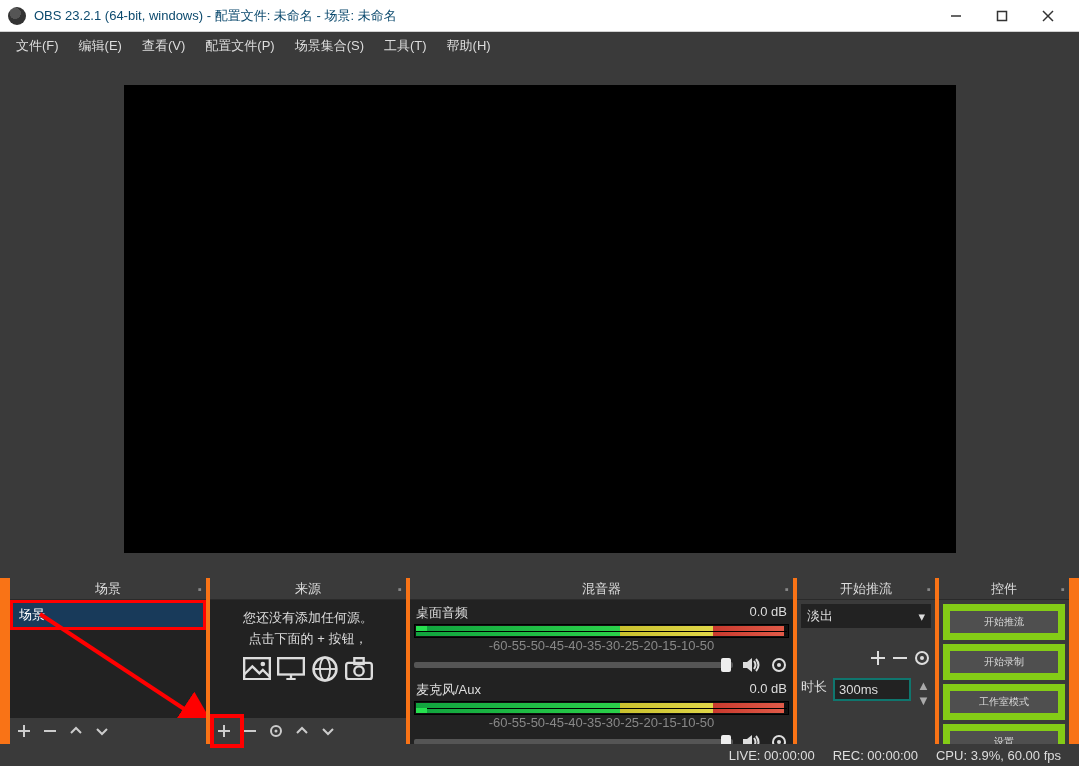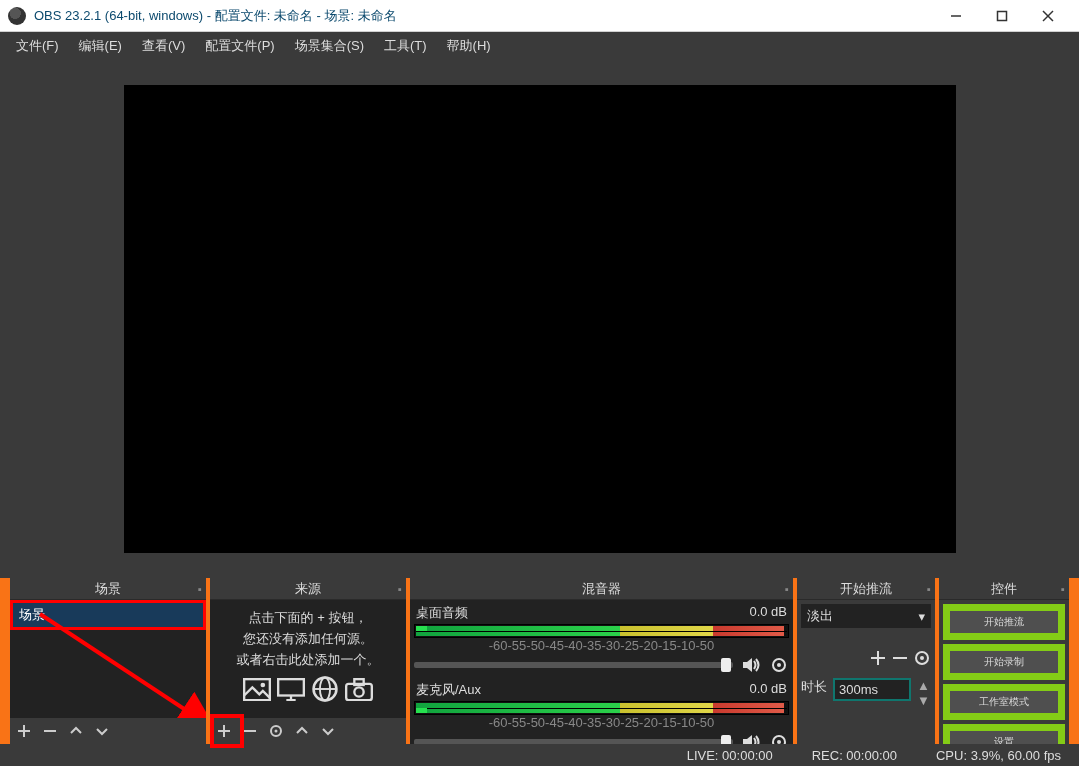--- a/index.html
+++ b/index.html
@@ -53,21 +53,21 @@
 .tr-pm{display:flex;justify-content:flex-end;align-items:center;gap:4px;color:#ddd;margin-bottom:8px}
 .tr-pm svg{width:18px;height:18px}
 .tr-dur{display:flex;align-items:flex-start;gap:6px;color:#ddd}
 .tr-dur input{flex:1;background:#222;border:2px solid #0f766e;color:#ddd;padding:2px 4px;width:60px}
 .tr-spin{width:14px;display:flex;flex-direction:column;color:#aaa;font-size:7px}
 
 .d-ctrl{flex:0 0 130px}
 .d-ctrl .dock-body{background:#3a3a3a;gap:4px;padding:4px}
 .d-ctrl button{background:#4f4f4f;color:#ddd;border:7px solid #84cc16;padding:4px 2px;font-size:10px}
 
-.status{height:22px;background:#3a3a3a;color:#ddd;display:flex;align-items:center;justify-content:flex-end;gap:39px;padding:0 18px;font-family:Consolas,monospace;font-size:13px}
+.status{height:22px;background:#3a3a3a;color:#ddd;display:flex;align-items:center;justify-content:flex-end;gap:18px;padding:0 18px;font-family:Consolas,monospace;font-size:13px}
 
 .anno-arrow{position:absolute;pointer-events:none}
 .red-box{border:4px solid #ff0000;position:absolute;pointer-events:none}
 </style>
 </head>
 <body>
 
 <div class="titlebar">
   <div class="logo"></div>
   <div class="title">OBS 23.2.1 (64-bit, windows) - 配置文件: 未命名 - 场景: 未命名</div>
@@ -149,23 +149,22 @@
       </div>
     </div>
 
     <div class="dock d-sources" style="position:relative">
       <div class="dock-h">
           <span>来源</span>
           <span class="grip">▪</span>
         </div>
       <div class="dock-body">
         <div class="src-empty">
+          <div>您还没有添加任何源。</div>
           <div>点击下面的 + 按钮，</div>
-          <div>您还没有添加任何源。</div>
-          <div>或者右击此处添加一个。</div>
         </div>
         <div class="src-icons">
           <span class="box">
               <svg viewBox="0 0 24 20">
                 <rect x="1" y="1" width="22" height="18" fill="none" stroke="#ddd" stroke-width="2"></rect>
                 <polyline points="1,15 8,8 14,14 17,11 23,17" fill="none" stroke="#ddd" stroke-width="2"></polyline>
                 <circle cx="17" cy="6" r="2" fill="#ddd"></circle>
               </svg>
             </span>
           <span class="box">

